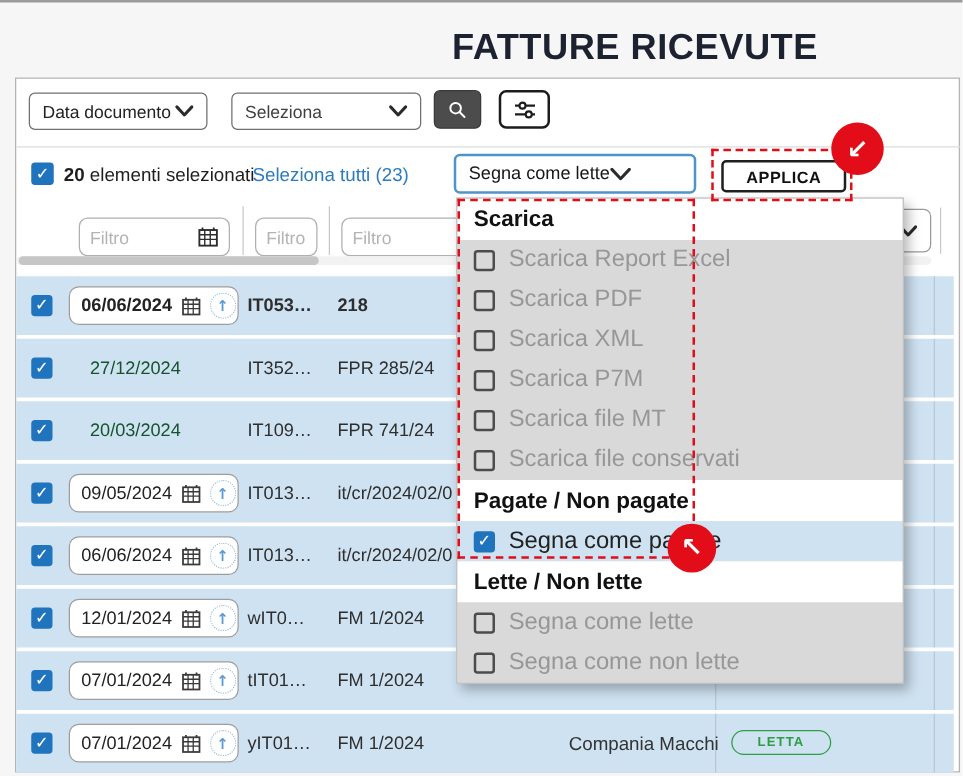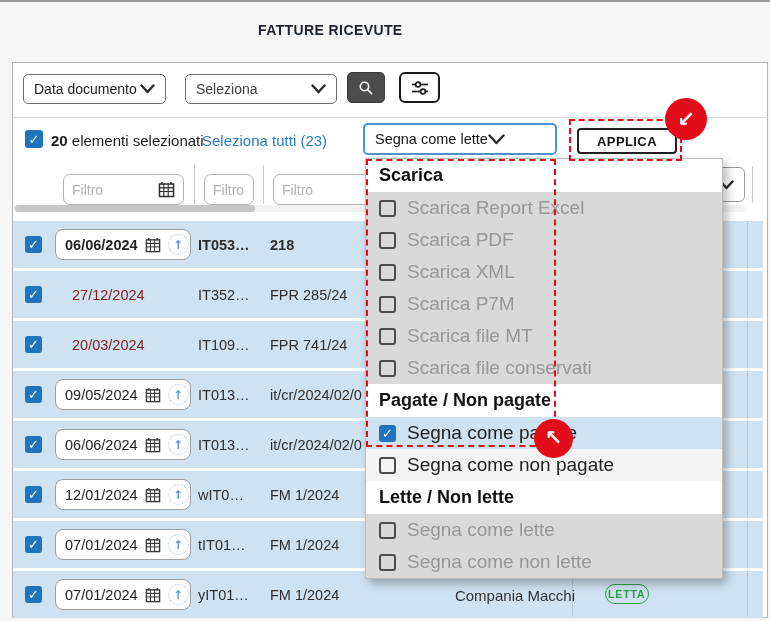--- a/index.html
+++ b/index.html
@@ -1,21 +1,21 @@
 <!DOCTYPE html>
 <html><head>
 <meta charset="utf-8">
 <style>
   html,body{margin:0;padding:0;}
   body{width:770px;height:621px;background:#f6f6f6;font-family:"Liberation Sans","DejaVu Sans",sans-serif;overflow:hidden;}
   #stage{position:relative;width:770px;height:621px;}
   .abs{position:absolute;}
 
   .top-line{left:0;top:0;width:770px;height:2px;background:#9b9b9b;}
-  .page-title{top:22px;left:258px;width:500px;text-align:left;font-size:14px;font-weight:700;color:#1c2230;letter-spacing:.4px;}
+  .page-title{top:22px;left:258px;width:500px;text-align:center;font-size:29px;font-weight:700;color:#1c2230;letter-spacing:.4px;}
 
   .panel{left:12px;top:62px;width:756px;height:556px;background:#fff;border:1px solid #b3b3b3;box-sizing:border-box;}
   .hdiv{height:1px;background:#dcdcdc;}
 
   
   .select{box-sizing:border-box;background:#fff;border:1.4px solid #6f6f6f;border-radius:5px;display:flex;align-items:center;padding:0 10px;font-size:14px;color:#222;}
   .select .grow{flex:1;}
   .select.placeholder{color:#404040;}
   .btn-search{box-sizing:border-box;background:#4c4c4c;border:1px solid #3a3a3a;border-radius:5px;display:flex;align-items:center;justify-content:center;}
   .btn-sliders{box-sizing:border-box;background:#fff;border:2px solid #1c1c1c;border-radius:6px;display:flex;align-items:center;justify-content:center;}
@@ -39,25 +39,25 @@
   .sb-thumb{background:#c6c6c6;border-radius:4px;}
 
   
   .t-row{position:absolute;left:13px;width:750px;height:47px;background:#cfe2f1;}
   .t-row .cb{position:absolute;left:12px;top:15px;width:17px;height:17px;}
   .datebox{position:absolute;left:42px;top:8px;width:136px;height:31px;box-sizing:border-box;background:#fff;border:1px solid #9e9e9e;border-radius:8px;display:flex;align-items:center;gap:7px;padding:0 7px 0 9px;}
   .datebox .date-text{font-size:14.5px;color:#222;white-space:nowrap;}
   .t-row.bold .date-text,.t-row.bold .doc,.t-row.bold .ref{font-weight:700;}
   .upcircle{box-sizing:border-box;width:21px;height:21px;border:1.4px dotted #9cc0dd;border-radius:50%;display:inline-flex;align-items:center;justify-content:center;flex:0 0 auto;}
   .upcircle .up{color:#5b9bd5;font-size:12px;font-weight:700;font-family:"DejaVu Sans",sans-serif;line-height:1;}
-  .date-plain{position:absolute;left:59px;top:16px;font-size:14.5px;color:#7f1d1d;}
+  .date-plain{position:absolute;left:59px;top:16px;font-size:14.5px;color:#14532d;}
   .doc{position:absolute;left:185px;top:16px;font-size:14.5px;color:#2e2e2e;white-space:nowrap;}
   .ref{position:absolute;left:257px;top:16px;font-size:14.5px;color:#2e2e2e;white-space:nowrap;}
   .company{position:absolute;left:380px;width:182px;top:16px;text-align:right;font-size:15px;color:#333;}
-  .badge{position:absolute;left:572px;top:13px;box-sizing:border-box;border:1.5px solid #2e9e44;border-radius:11px;color:#2e9e44;font-size:10.5px;font-weight:700;letter-spacing:.9px;padding:3px 2px;background:transparent;margin-left:20px;}
+  .badge{position:absolute;left:572px;top:13px;box-sizing:border-box;border:1.5px solid #2e9e44;border-radius:11px;color:#2e9e44;font-size:10.5px;font-weight:700;letter-spacing:.9px;padding:3px 20px;background:transparent;}
   .colsep{position:absolute;top:0;width:1px;height:47px;background:rgba(120,120,120,.25);}
 
   
   .menu{left:365px;top:158px;width:358px;z-index:20;background:#d9d9d9;border:1px solid #bdbdbd;box-sizing:border-box;box-shadow:4px 5px 9px rgba(0,0,0,.28);display:flex;flex-direction:column;}
   .menu-header{height:33px;background:#fff;display:flex;align-items:center;padding:0 13px;font-size:18px;font-weight:700;color:#111;box-sizing:border-box;}
   .menu-item{height:32px;display:flex;align-items:center;gap:11px;padding:0 13px;box-sizing:border-box;background:#d9d9d9;}
   .menu-item .menu-label{font-size:19px;color:#222;}
   .menu-item.disabled .menu-label{color:#979797;}
   .menu-item.enabled{background:#f4f4f4;}
   .menu-item.highlight{background:#cfe2f1;}
@@ -416,26 +416,20 @@
 
   <div class="menu-header">Pagate / Non pagate</div>
 
   <div class="menu-item enabled highlight">
     <span class="cb">
           <span class="tick">✓</span>
         </span>
     <span class="menu-label">Segna come pagate</span>
   </div>
 
-  <div class="menu-item enabled">
-    <span class="cb unchecked">
-          <span class="tick">✓</span>
-        </span>
-    <span class="menu-label">Segna come non pagate</span>
-  </div>
 
   <div class="menu-header">Lette / Non lette</div>
 
   <div class="menu-item disabled">
     <span class="cb unchecked">
           <span class="tick">✓</span>
         </span>
     <span class="menu-label">Segna come lette</span>
   </div>
 

